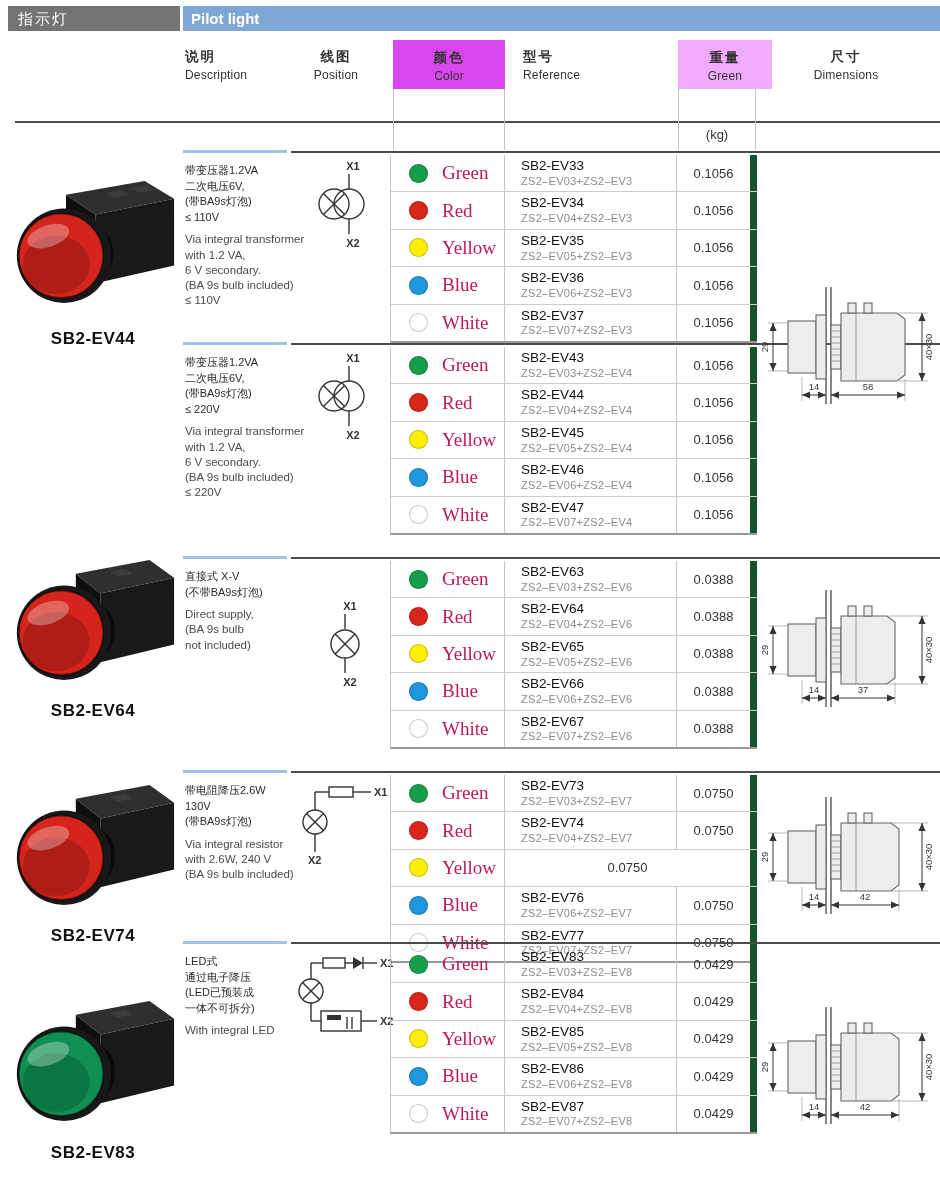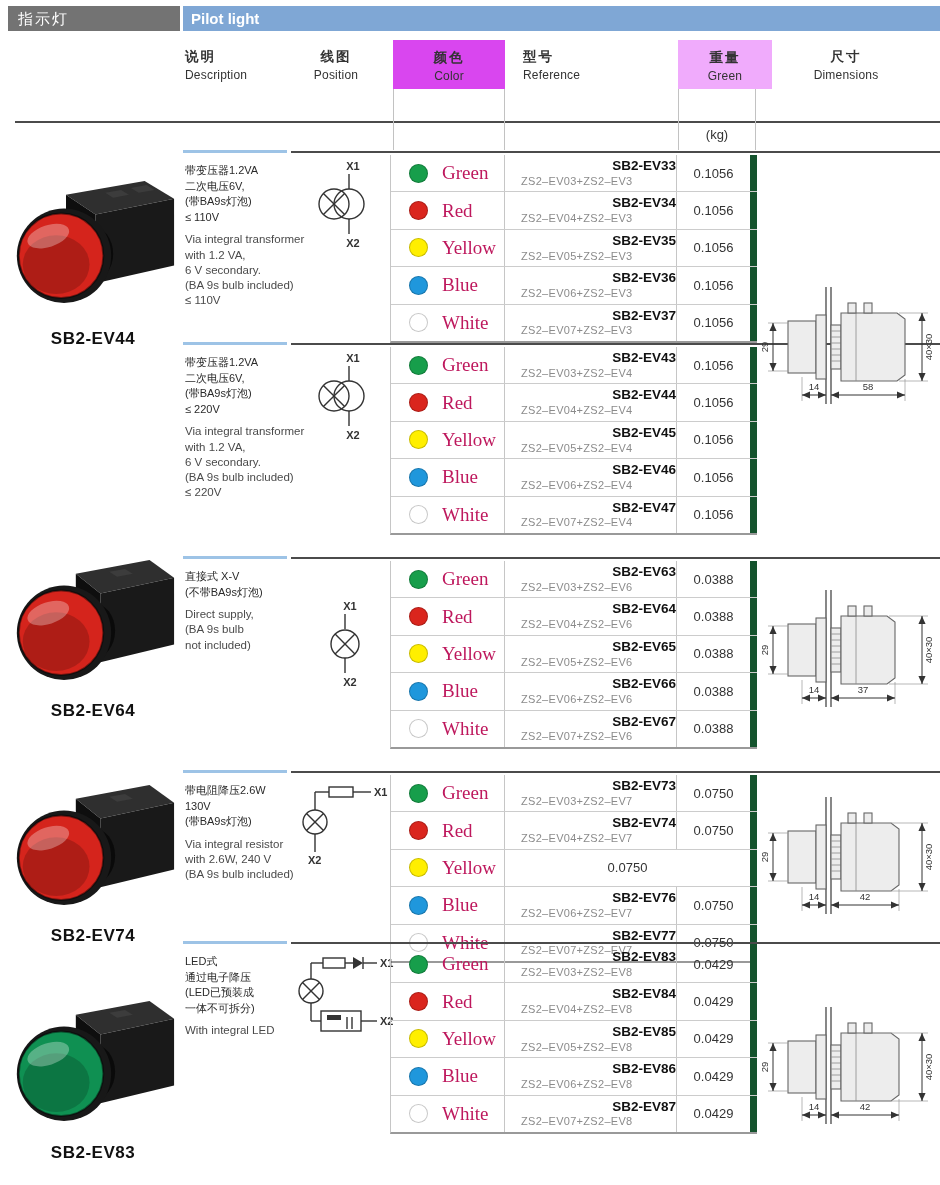--- a/index.html
+++ b/index.html
@@ -38,21 +38,21 @@
   .circ text{fill:#333;stroke:none;font-size:11px;font-weight:bold;font-family:"Liberation Sans",sans-serif;}
   .circ .solid{fill:#333;stroke:none;}
 
   .rows{position:absolute;left:207px;top:5px;width:366px;border-left:1px solid #c6c6c6;border-bottom:2px solid #999;}
   .row{display:flex;height:36.4px;border-bottom:1px solid #ccc;}
   .row:last-child{border-bottom:none;}
   .c-color{width:114px;border-right:1px solid #c6c6c6;display:flex;align-items:center;padding-left:18px;box-sizing:border-box;}
   .dot{width:19px;height:19px;border-radius:50%;box-shadow:inset 0 0 0 1px rgba(0,0,0,.22);margin-right:14px;flex:none;}
   .cname{font-size:19px;color:#be185d;font-family:Liberation Serif, serif;}
   .c-ref{width:172px;border-right:1px solid #c6c6c6;box-sizing:border-box;padding:3px 0 0 16px;line-height:1.25;}
-  .ref-main{font-weight:bold;font-size:13.5px;color:#111;text-align:right;}
+  .ref-main{font-weight:normal;font-size:13.5px;color:#111;}
   .ref-sub{font-size:11px;color:#8b8b8b;letter-spacing:.3px;}
   .c-wt{flex:1;border-right:7px solid #14532d;display:flex;align-items:center;justify-content:center;font-size:13px;color:#333;}
 
   
   .photo{position:absolute;width:180px;text-align:center;}
   .plabel{font-size:17px;font-weight:bold;color:#111;letter-spacing:.5px;margin-top:2px;}
 
   
   .dim{position:absolute;width:178px;}
   .dimsvg .part{fill:#ededed;stroke:#666;stroke-width:1.1px;}

